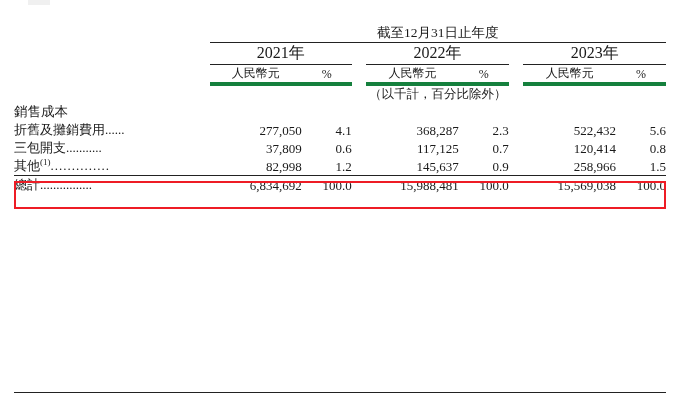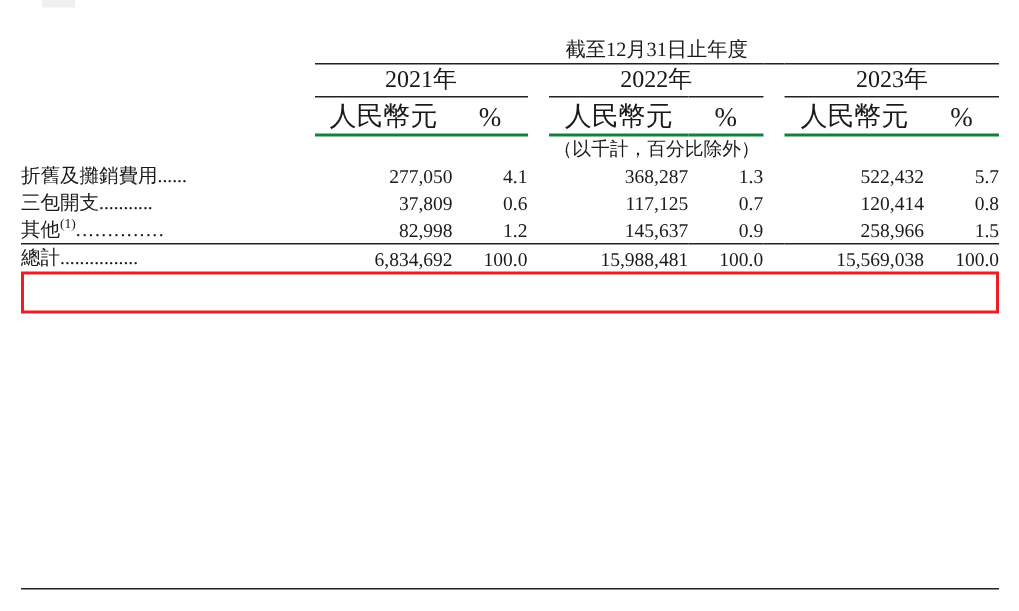--- a/index.html
+++ b/index.html
@@ -64,24 +64,24 @@
   }
   .hdr-year {
     text-align: center;
     font-size: 16px;
     padding-top: 7px;
     padding-bottom: 5px;
     border-bottom: 1px solid #222;
   }
   .hdr-sub {
     text-align: center;
-    font-size: 18px;
+    font-size: 12px;
     padding-top: 7px;
     padding-bottom: 6px;
-    border-bottom: 2px solid #15803d;
+    border-bottom: 4px solid #15803d;
   }
   .hdr-note {
     text-align: center;
     font-size: 12.5px;
     padding-top: 9px;
     padding-bottom: 10px;
     margin-top: 11px;
   }
   .section-title {
     font-size: 13.5px;
@@ -184,32 +184,35 @@
         <td></td>
         <td class="hdr-sub">人民幣元</td>
         <td class="hdr-sub">%</td>
       </tr>
       <tr>
         <td></td>
         <td class="hdr-note" colspan="8">（以千計，百分比除外）</td>
       </tr>
     </thead>
     <tbody>
+      <tr>
+        <td class="section-title" colspan="9">銷售成本</td>
+      </tr>
 
 
       <tr>
         <td class="rowlabel">折舊及攤銷費用......</td>
         <td class="num">277,050</td>
         <td class="num">4.1</td>
         <td></td>
         <td class="num">368,287</td>
-        <td class="num">1.3</td>
+        <td class="num">2.3</td>
         <td></td>
         <td class="num">522,432</td>
-        <td class="num">5.7</td>
+        <td class="num">5.6</td>
       </tr>
 
 
 
       <tr>
         <td class="rowlabel">三包開支...........</td>
         <td class="num">37,809</td>
         <td class="num">0.6</td>
         <td></td>
         <td class="num">117,125</td>

